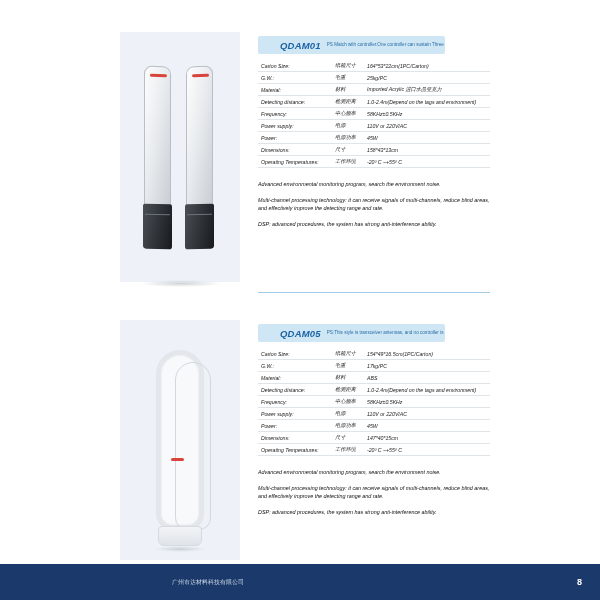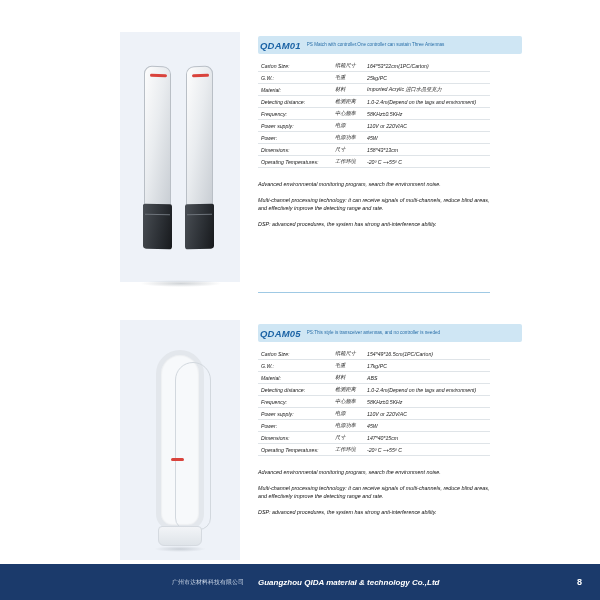--- a/index.html
+++ b/index.html
@@ -32,27 +32,27 @@
   }
   #block-2 .image-panel { height: 240px; }
 
   .spec-panel {
     position: absolute;
     left: 258px; top: 14px;
     width: 232px;
   }
 
   .title-bar {
-    width: 264px;
+    width: 187px;
     height: 18px;
     background: #cfe6f4;
     border-radius: 2px;
     display: flex;
     align-items: center;
-    padding: 0 2px;
+    padding: 0 22px;
     overflow: hidden;
     text-align: center;
   }
   .title-code {
     color: #1b63a5;
     font-style: italic;
     font-weight: bold;
     font-size: 9.5px;
     letter-spacing: .2px;
     white-space: nowrap;
@@ -398,17 +398,16 @@
         <p>Multi-channel processing technology: it can receive signals of multi-channels, reduce  blind areas, and effectively improve the detecting range and rate.</p>
         <p>DSP: advanced procedures, the system has strong anti-interference ability.</p>
       </div>
     </div>
   </div>
 
   <div class="divider" id="div-2"></div>
 
   <div class="footer">
     <span class="footer-cn">广州市达材料科技有限公司</span>
-    <span class="footer-en">Guangzhou QIDA material &amp; technology Co.,Ltd</span>
     <span class="page-num">8</span>
   </div>
 
 </div>
 
 </body></html>

